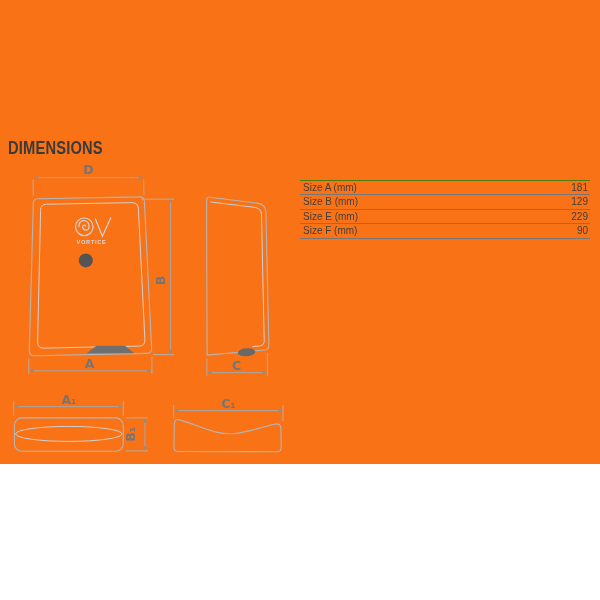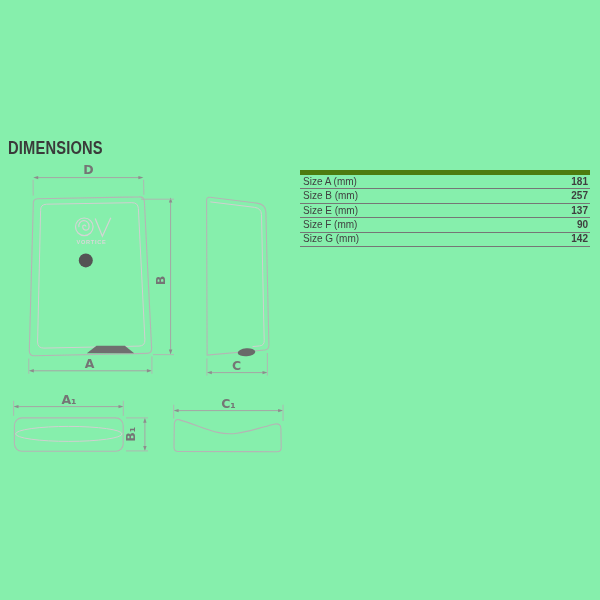--- a/index.html
+++ b/index.html
@@ -1,16 +1,16 @@
 <!DOCTYPE html>
 <html><head>
 <meta charset="utf-8">
 <style>
   html,body{margin:0;padding:0;background:#fff;}
-  #screen{position:relative;width:600px;height:600px;background:#86efac;overflow:hidden;
+  #screen{position:relative;width:600px;height:464px;background:#f97316;overflow:hidden;
           font-family:"Liberation Sans","DejaVu Sans",sans-serif;}
 
   
   .page-title{position:absolute;left:8px;top:138px;font-size:17.5px;font-weight:700;
               color:#3a3a3a;letter-spacing:.2px;transform:scaleX(.84);transform-origin:left top;
               white-space:nowrap;}
 
   
   svg.drawing{position:absolute;left:0;top:0;}
   .outline{fill:none;stroke:#b5b5b5;stroke-width:1.1;}
@@ -18,27 +18,27 @@
   .dimline{stroke:#a5a5a5;stroke-width:1;fill:none;}
   .extline{stroke:#b2b2b2;stroke-width:0.9;fill:none;}
   .arrow{fill:#8d8d8d;stroke:none;}
   .dimlabel{font-family:"DejaVu Sans","Liberation Sans",sans-serif;font-size:12.5px;
             font-weight:bold;fill:#757575;}
   .logoline{fill:none;stroke:#d4d4d4;stroke-width:1.2;}
   .logotext{font-size:5.6px;font-weight:bold;fill:#d8d8d8;letter-spacing:.7px;
             font-family:"Liberation Sans",sans-serif;}
 
   
-  .dim-table{position:absolute;left:300px;top:170px;width:290px;
-             border-top:5px solid #4d7c0f;}
+  .dim-table{position:absolute;left:300px;top:180px;width:290px;
+             border-top:1px solid #4d7c0f;}
   .dim-row{box-sizing:border-box;height:14.4px;border-bottom:1px solid #767676;
            display:flex;justify-content:space-between;align-items:flex-end;
            padding:0 2px 1.5px 3px;}
   .dim-row .size-label{font-size:10px;color:#3f3f3f;white-space:nowrap;}
-  .dim-row .size-value{font-size:10px;color:#3f3f3f;white-space:nowrap;font-weight:bold;}
+  .dim-row .size-value{font-size:10px;color:#3f3f3f;white-space:nowrap;}
 </style>
 </head>
 <body>
 
 <div id="screen">
 
   <div class="page-title">DIMENSIONS</div>
 
   <svg class="drawing" width="600" height="600" viewBox="0 0 600 600">
 
@@ -139,29 +139,25 @@
     </g>
   </svg>
 
   <div class="dim-table">
     <div class="dim-row">
       <span class="size-label">Size A (mm)</span>
       <span class="size-value">181</span>
     </div>
     <div class="dim-row">
       <span class="size-label">Size B (mm)</span>
-      <span class="size-value">257</span>
+      <span class="size-value">129</span>
     </div>
     <div class="dim-row">
       <span class="size-label">Size E (mm)</span>
-      <span class="size-value">137</span>
+      <span class="size-value">229</span>
     </div>
     <div class="dim-row">
       <span class="size-label">Size F (mm)</span>
       <span class="size-value">90</span>
-    </div>
-    <div class="dim-row">
-      <span class="size-label">Size G (mm)</span>
-      <span class="size-value">142</span>
     </div>
   </div>
 
 </div>
 
 </body></html>

